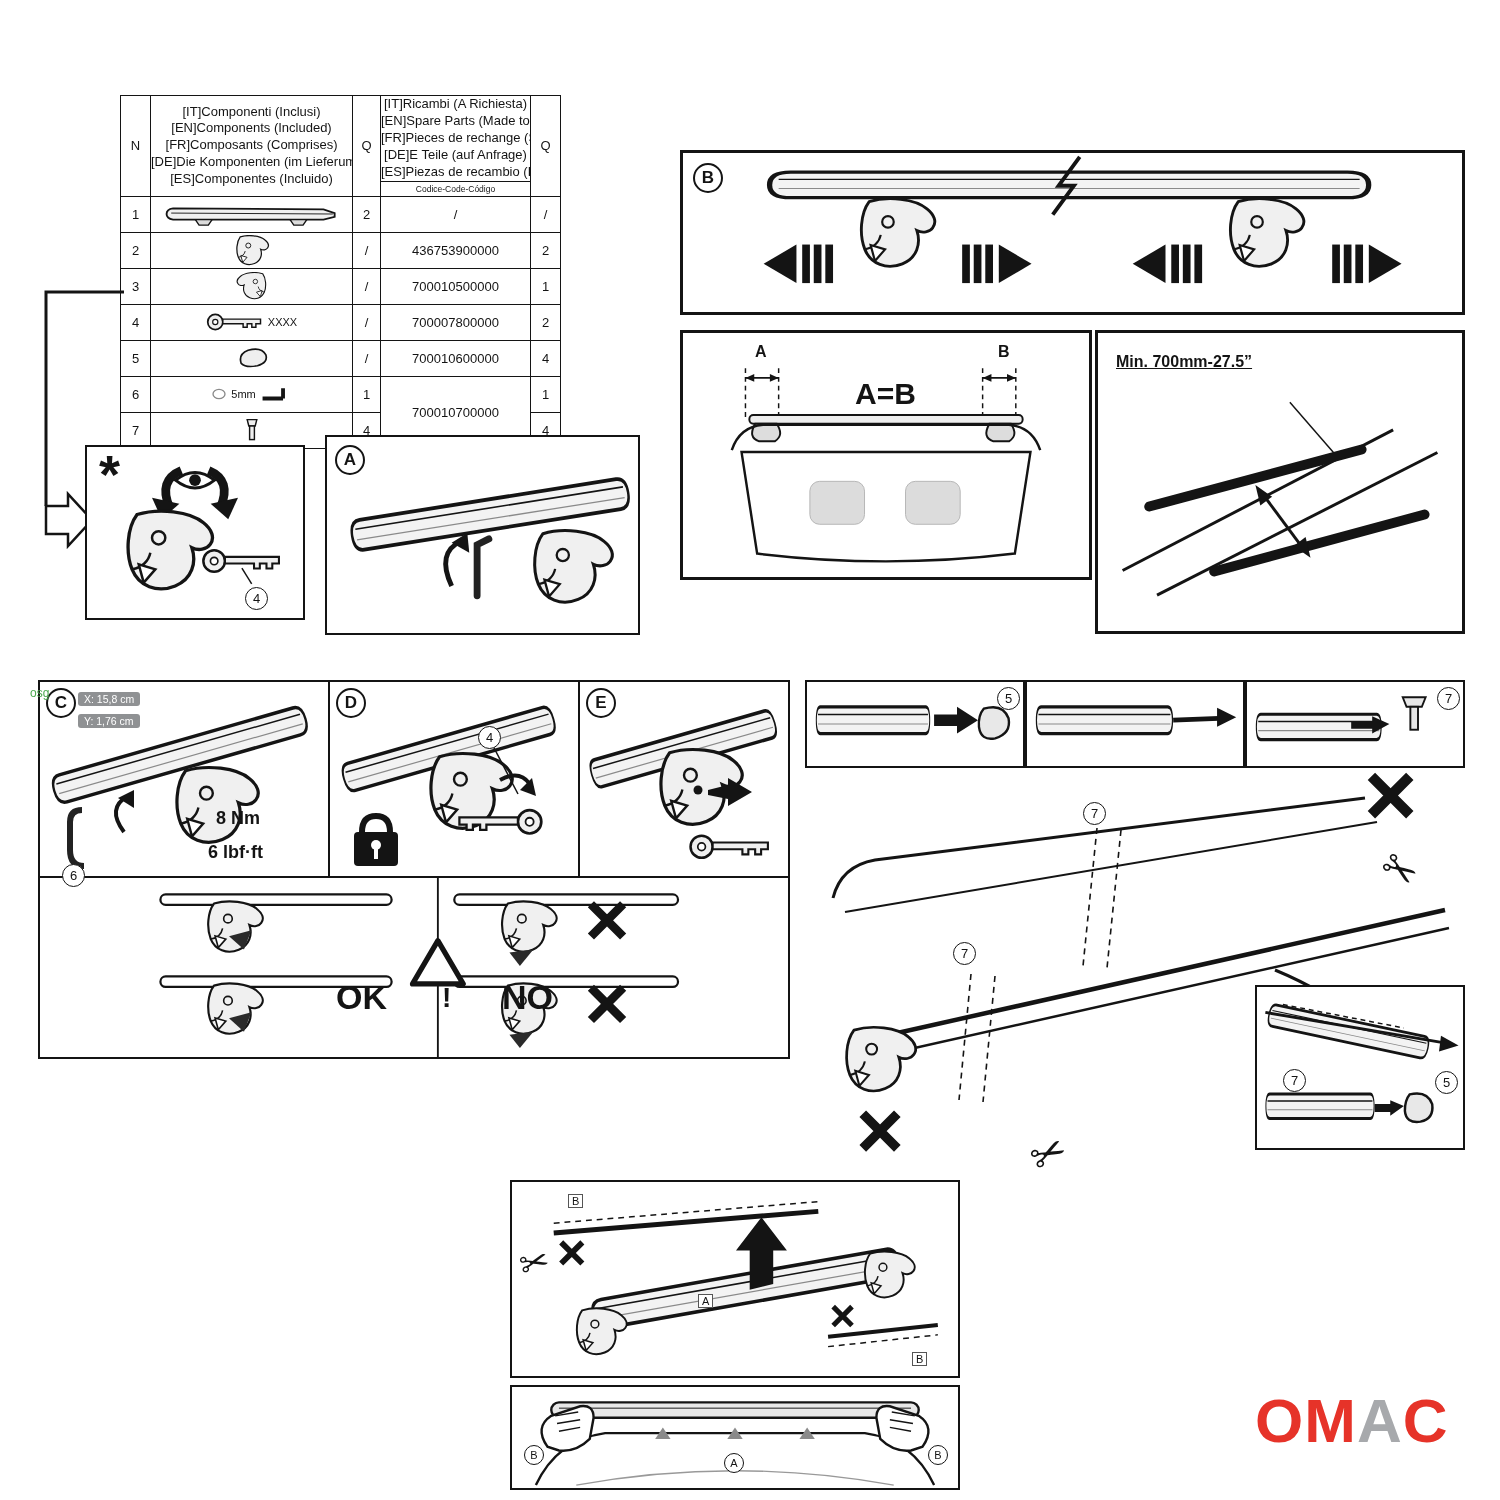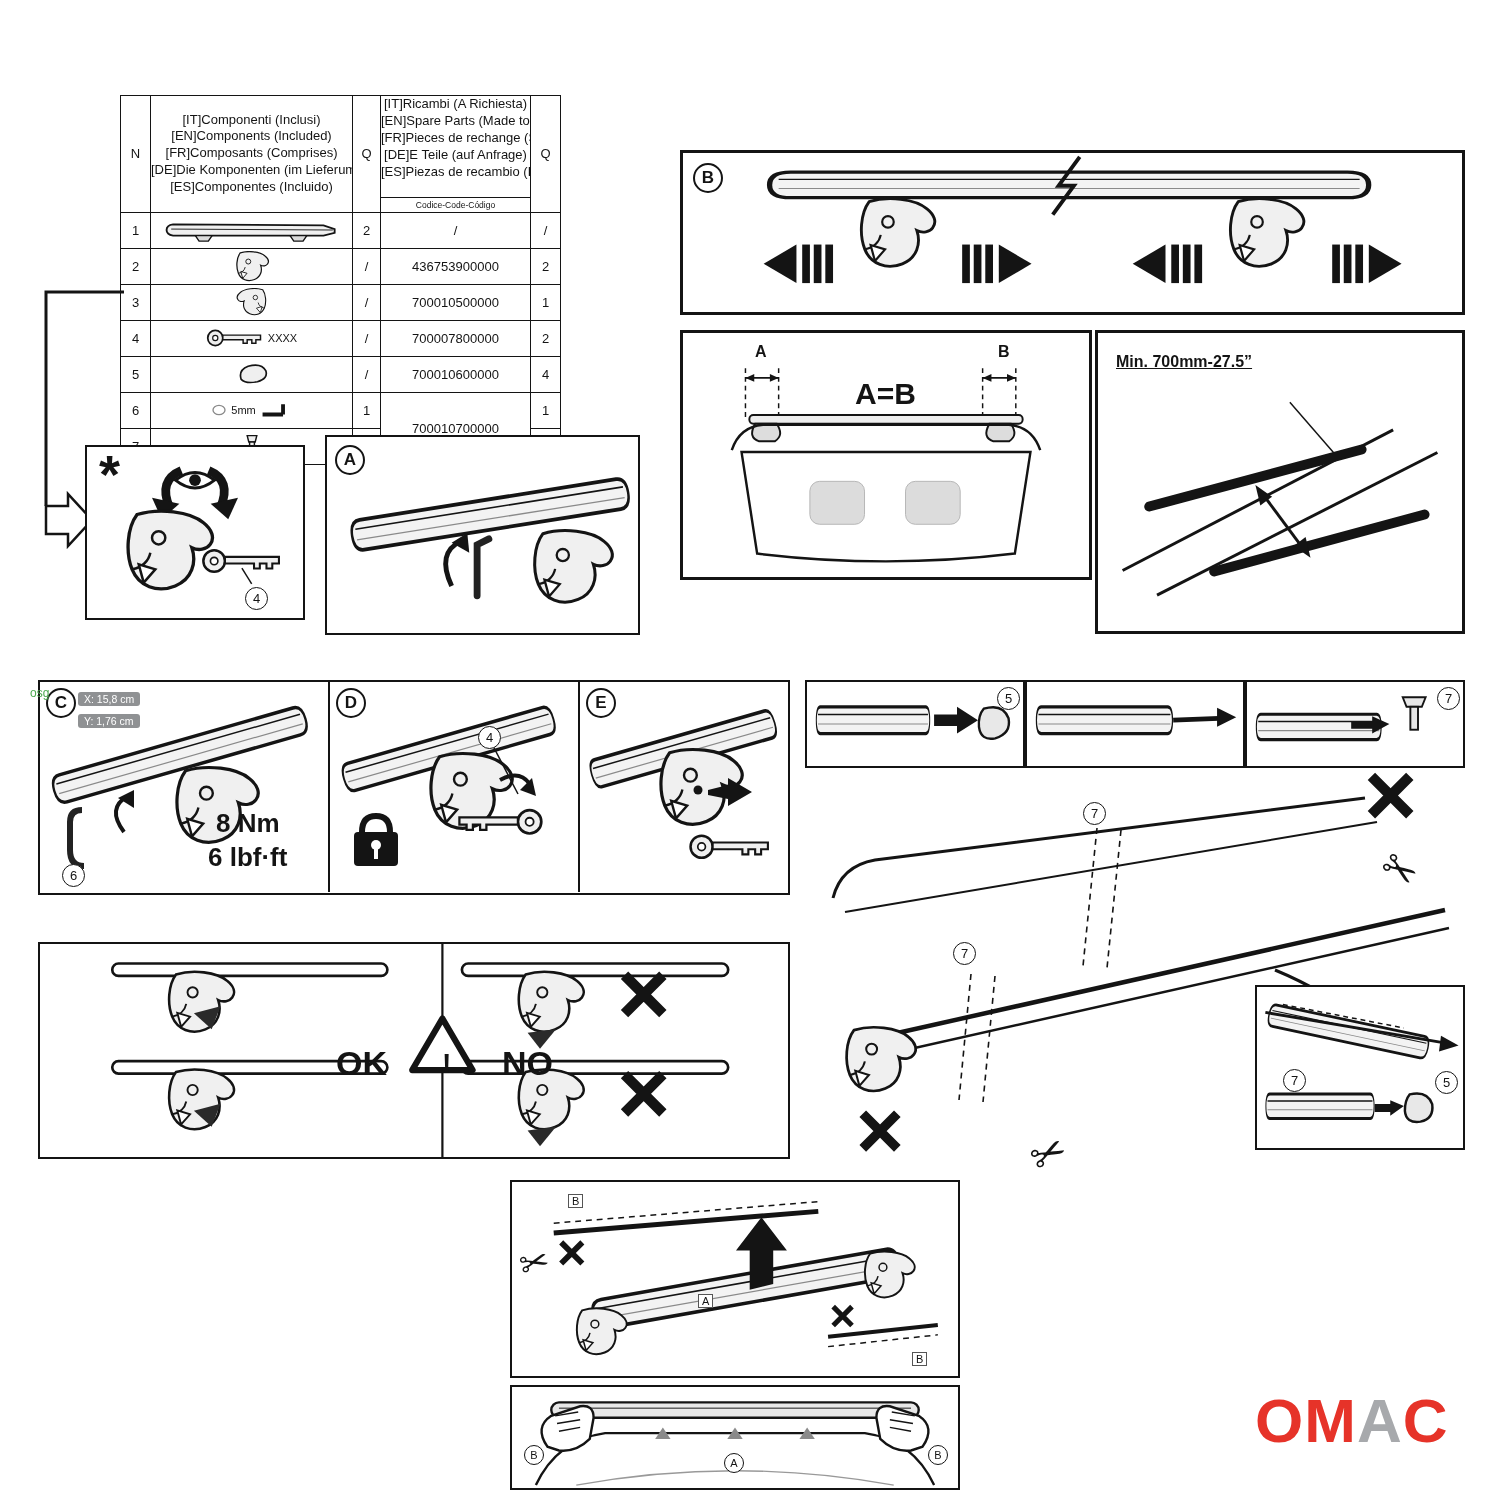--- a/index.html
+++ b/index.html
@@ -8,36 +8,36 @@
   .abs{position:absolute}
   .panel{position:absolute;background:#fff;border:2.5px solid #141414}
   .thick{border-width:3.5px}
   .panel>svg{position:absolute;left:0;top:0;width:100%;height:100%}
   .badge{position:absolute;width:30px;height:30px;border:2.5px solid #141414;border-radius:50%;background:#fff;display:flex;align-items:center;justify-content:center;font-size:17px;font-weight:bold;z-index:3}
   .callout{position:absolute;width:23px;height:23px;border:1.8px solid #141414;border-radius:50%;background:#fff;display:flex;align-items:center;justify-content:center;font-size:13px;z-index:3}
   .mini-callout{position:absolute;width:20px;height:20px;border:1.5px solid #141414;border-radius:50%;background:#fff;display:flex;align-items:center;justify-content:center;font-size:11px;z-index:3}
   .graytag{position:absolute;background:#8f9193;color:#fff;font-size:10.5px;padding:1px 6px;border-radius:3px;white-space:nowrap;z-index:3}
   .okno-text{position:absolute;font-size:34px;font-weight:bold;z-index:3}
   .warn-bang{position:absolute;font-size:28px;font-weight:bold;z-index:4}
-  .torque{position:absolute;font-weight:bold;font-size:26px;white-space:nowrap;z-index:3}
+  .torque{position:absolute;font-weight:bold;font-size:18px;white-space:nowrap;z-index:3}
   .aeqb{position:absolute;font-size:30px;font-weight:bold;z-index:3}
   .dim-label{position:absolute;font-size:16px;font-weight:bold;z-index:3}
   .min-note{position:absolute;font-size:16px;font-weight:bold;text-decoration:underline;white-space:nowrap;z-index:3}
   .boxlabel{position:absolute;font-size:11px;border:1px solid #555;background:#fff;padding:0 3px;z-index:3}
   .star{position:absolute;left:12px;top:0px;font-size:54px;font-weight:bold;line-height:1;z-index:3}
   .watermark{position:absolute;color:#4aa94e;font-size:12px;z-index:5}
   .logo{position:absolute;left:1255px;top:1390px;font-weight:bold;font-size:62px;letter-spacing:1px;line-height:1}
   table.parts{position:absolute;left:120px;top:95px;border-collapse:collapse;background:#fff;table-layout:fixed;width:440px}
   table.parts td{border:1.6px solid #141414;text-align:center;vertical-align:middle;font-size:13px;padding:0;overflow:hidden}
   table.parts tr{height:36px}
   table.parts tr.hdr{height:84px}
   .langs{font-size:7px;text-align:left;line-height:1.3;padding:2px 3px}
   .langs div{white-space:nowrap;overflow:hidden}
   .langs2{font-size:6.8px}
-  .code-hdr{border-top:1.2px solid #141414;margin-top:17px;padding-top:2px;text-align:center;font-size:8.5px;white-space:nowrap}
+  .code-hdr{border-top:1.2px solid #141414;margin-top:1px;padding-top:2px;text-align:center;font-size:8.5px;white-space:nowrap}
   td.code{font-size:11.5px}
   .icwrap{display:flex;align-items:center;justify-content:center;gap:4px}
   .icwrap span{font-size:11px}
 </style>
 </head>
 <body>
 
 <svg width="0" height="0" style="position:absolute" aria-hidden="true">
   <defs>
     <g id="g-clamp">
@@ -392,21 +392,21 @@
     <line x1="166" y1="204" x2="154" y2="330" stroke="#141414" stroke-width="1.6" stroke-dasharray="6,5"></line>
     <line x1="190" y1="206" x2="178" y2="332" stroke="#141414" stroke-width="1.6" stroke-dasharray="6,5"></line>
     <use href="#g-xmark" transform="translate(52,338) scale(0.72)"></use>
     <text x="226" y="400" font-size="42" transform="rotate(-28 240 385)" fill="#141414">✂</text>
     <path d="M470,200 Q590,250 612,340" fill="none" stroke="#141414" stroke-width="3"></path>
   </svg>
   <span class="callout" style="left:278px;top:32px">7</span>
   <span class="callout" style="left:148px;top:172px">7</span>
 </div>
 
-<div class="panel" style="left:38px;top:942px;width:752px;height:217px">
+<div class="panel" style="left:38px;top:876px;width:752px;height:183px">
   <svg viewBox="0 0 752 240">
     <line x1="408" y1="0" x2="408" y2="240" stroke="#141414" stroke-width="2.5"></line>
 
     <g transform="translate(36,12)">
       <rect x="0" y="10" width="310" height="14" rx="7" fill="#fff" stroke="#141414" stroke-width="3"></rect>
       <use href="#g-clamp" transform="translate(56,18) scale(0.72)"></use>
       <polygon points="92,66 122,58 112,84" fill="#2a2a2a"></polygon>
     </g>
     <g transform="translate(36,122)">
       <rect x="0" y="10" width="310" height="14" rx="7" fill="#fff" stroke="#141414" stroke-width="3"></rect>

